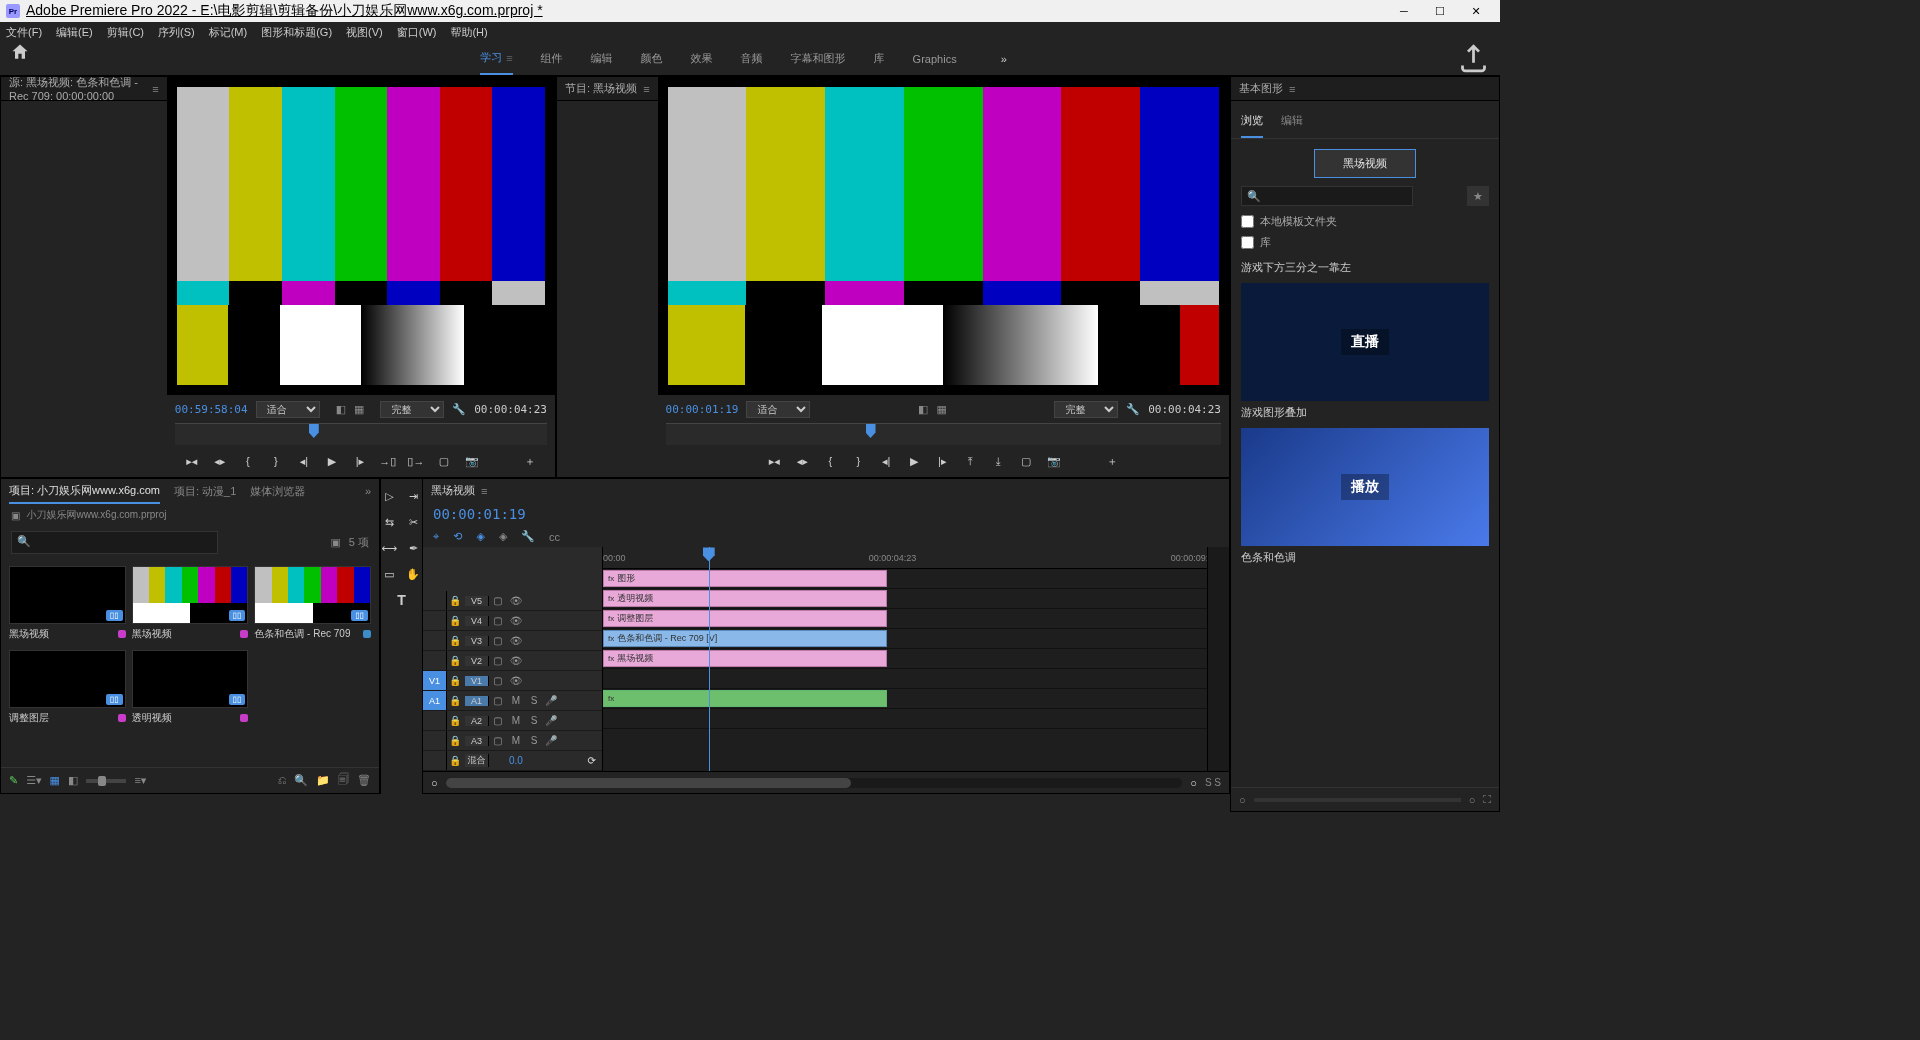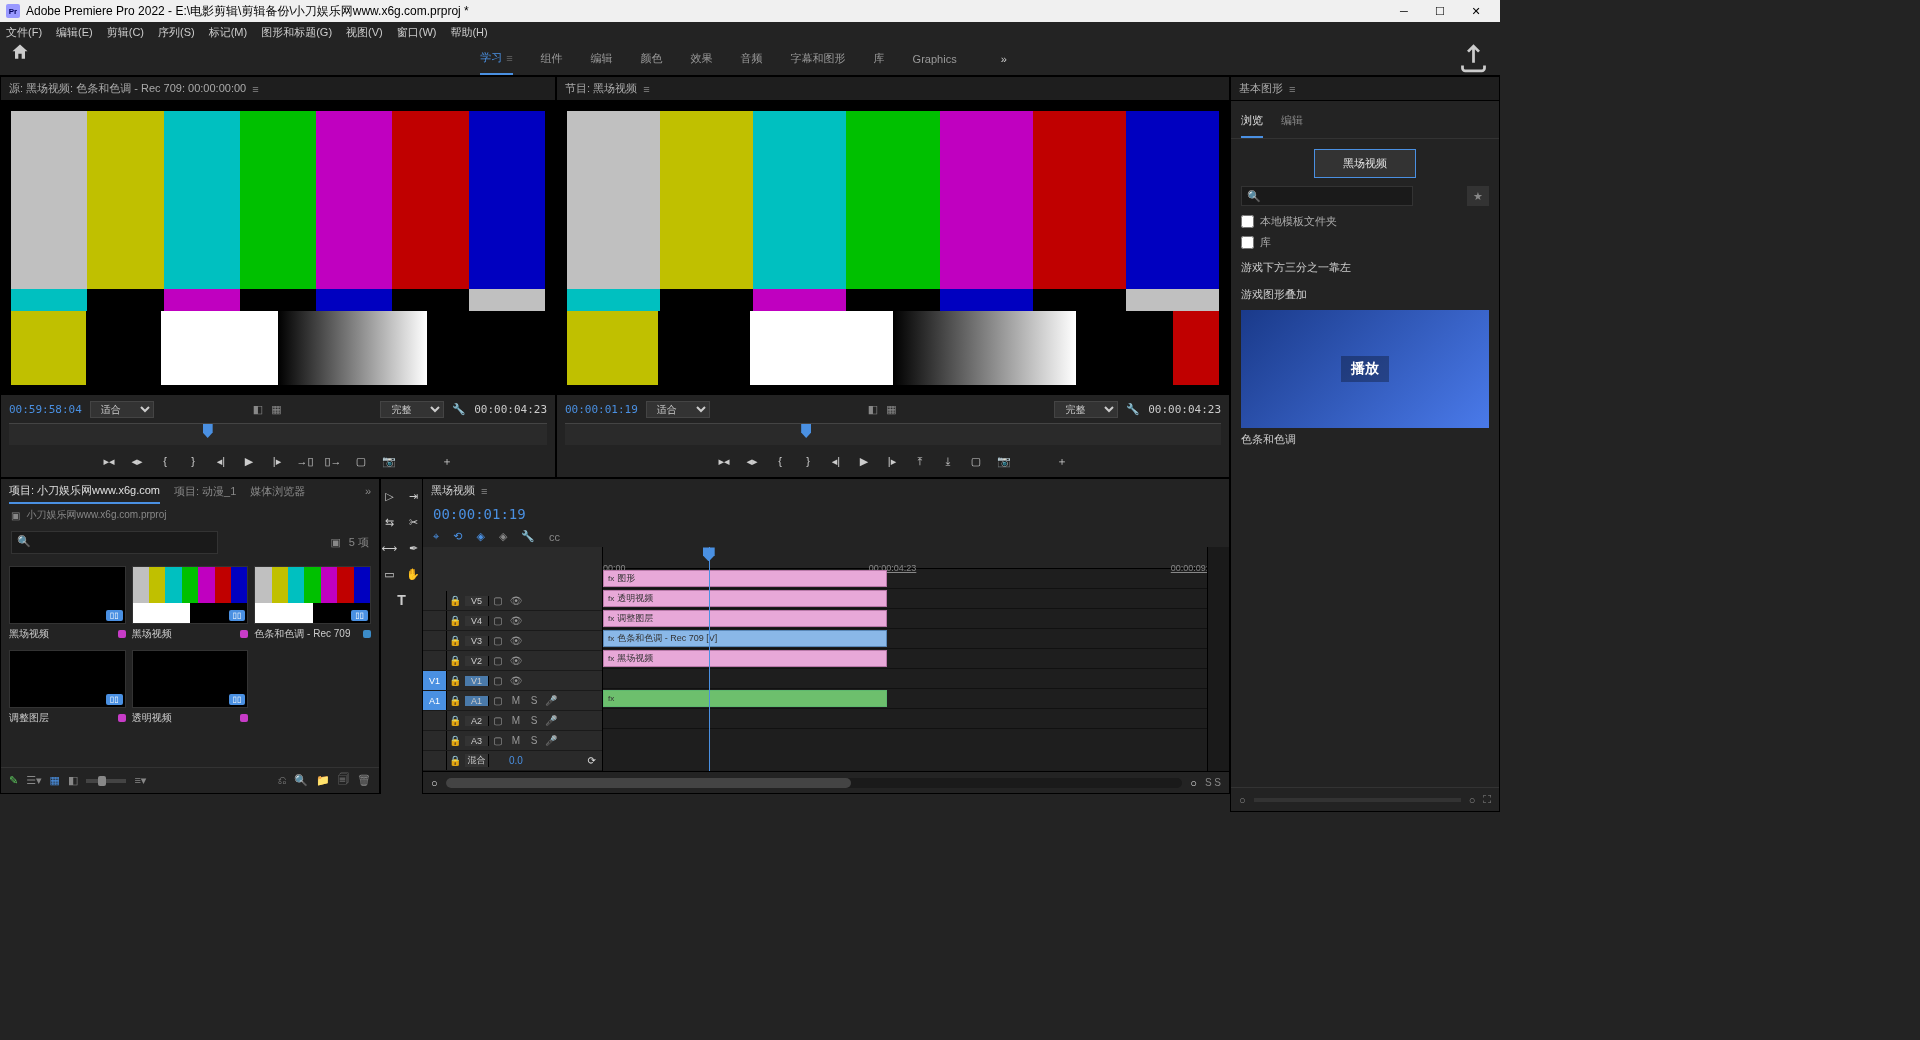--- a/index.html
+++ b/index.html
@@ -1,39 +1,39 @@
 <!DOCTYPE html>
 <html><head>
 <meta charset="utf-8">
 <style>
 * { margin: 0; padding: 0; box-sizing: border-box; font-family: "Microsoft YaHei", Arial, sans-serif; }
 body { background: #232323; color: #e0e0e0; font-size: 11px; overflow: hidden; width: 1500px; height: 812px; }
 
 
 .titlebar { height: 22px; background: #f0f0f0; color: #000; display: flex; align-items: center; padding: 0 6px; }
 .titlebar .pr-icon { width: 14px; height: 14px; background: #9999ff; border-radius: 2px; margin-right: 6px; display: flex; align-items: center; justify-content: center; font-size: 8px; color: #00005b; font-weight: bold; }
-.titlebar .title-text { flex: 1; font-size: 12px; }
+.titlebar .title-text { flex: 1; font-size: 14px; text-decoration: underline; }
 .titlebar .win-btn { width: 36px; height: 20px; display: flex; align-items: center; justify-content: center; cursor: pointer; }
 
 
 .menubar { height: 20px; background: #232323; display: flex; align-items: center; padding: 0 6px; gap: 14px; font-size: 11px; }
 .menubar span { cursor: pointer; color: #ccc; }
 
 
 .workspace-bar { height: 34px; background: #232323; border-bottom: 1px solid #000; display: flex; padding: 0 10px; }
 .home-icon { width: 20px; height: 20px; cursor: pointer; color: #ccc; margin-right: auto; }
 .ws-tabs { display: flex; gap: 28px; align-items: center; margin: 0 auto; }
 .ws-tab { color: #999; cursor: pointer; display: flex; align-items: center; gap: 4px; padding: 8px 0; }
 .ws-tab.active { color: #4a90e2; border-bottom: 2px solid #4a90e2; }
 .ws-more { color: #ccc; cursor: pointer; margin-left: 16px; }
 .ws-export { margin-left: auto; cursor: pointer; color: #ccc; }
 
 
 .main { display: flex; height: 402px; }
-.panel { background: #232323; border: 1px solid #000; display: flex; flex-direction: column; }
+.panel { background: #232323; border: 1px solid #000; display: flex; flex-direction: row; }
 .panel-header { height: 24px; background: #1e1e1e; display: flex; align-items: center; padding: 0 8px; font-size: 11px; color: #aaa; border-bottom: 1px solid #000; gap: 6px; }
 .panel-menu-icon { color: #888; cursor: pointer; }
 
 
 .monitor { flex: 1; display: flex; flex-direction: column; }
 .monitor-display { flex: 1; background: #000; display: flex; align-items: center; justify-content: center; padding: 10px; }
 .color-bars { width: 100%; height: 100%; display: flex; flex-direction: column; }
 .bars-top { height: 65%; display: flex; }
 .bars-top div { flex: 1; }
 .bars-mid { height: 8%; display: flex; }
@@ -107,21 +107,21 @@
 .tl-track-head { height: 20px; display: flex; align-items: center; border-bottom: 1px solid #1a1a1a; font-size: 10px; }
 .tl-src-patch { width: 24px; height: 100%; background: #3a5a7a; color: #fff; display: flex; align-items: center; justify-content: center; font-size: 9px; border-right: 1px solid #000; }
 .tl-src-patch.active { background: #4a90e2; }
 .tl-src-patch.empty { background: transparent; }
 .tl-lock { width: 18px; display: flex; align-items: center; justify-content: center; color: #888; cursor: pointer; }
 .tl-target { width: 24px; background: #333; display: flex; align-items: center; justify-content: center; color: #ccc; font-size: 9px; cursor: pointer; border-right: 1px solid #000; }
 .tl-target.active { background: #4a7aaa; }
 .tl-toggle { width: 18px; display: flex; align-items: center; justify-content: center; color: #999; cursor: pointer; }
 .tl-tracks { flex: 1; position: relative; background: #1e1e1e; overflow: hidden; }
 .tl-ruler { height: 22px; background: #232323; border-bottom: 1px solid #000; position: relative; font-size: 9px; color: #888; }
-.tl-ruler-mark { position: absolute; top: 16px; text-decoration: underline; }
+.tl-ruler-mark { position: absolute; top: 6px; }
 .tl-playhead-line { position: absolute; top: 0; bottom: 0; width: 1px; background: #4a90e2; z-index: 10; }
 .tl-playhead-head { position: absolute; top: 0; width: 12px; height: 14px; background: #4a90e2; clip-path: polygon(0 0,100% 0,100% 55%,50% 100%,0 55%); transform: translateX(-50%); }
 .tl-track-lane { height: 20px; border-bottom: 1px solid #111; position: relative; }
 .tl-track-lane.audio .clip { background: #6dbf6d; }
 .clip { position: absolute; top: 1px; bottom: 1px; background: #e8a8d8; border: 1px solid #b878a8; color: #333; font-size: 9px; padding: 1px 4px; overflow: hidden; white-space: nowrap; display: flex; align-items: center; gap: 3px; }
 .clip.video-blue { background: #8ab8e8; border-color: #5a88b8; }
 .clip.audio { background: #8ee89e; border-color: #5eb86e; }
 .clip .fx { font-size: 8px; }
 .tl-bottom-bar { height: 22px; border-top: 1px solid #000; display: flex; align-items: center; padding: 0 8px; gap: 8px; }
 .tl-scroll { flex: 1; height: 10px; background: #1a1a1a; border-radius: 5px; position: relative; }
@@ -607,20 +607,23 @@
         </label>
     <label class="eg-check">
           <input type="checkbox" style="">
           <span>库</span>
         </label>
     <div id="eg-templates">
           <div class="template-item">
             <div class="template-label">游戏下方三分之一靠左</div>
           </div>
           <div class="template-item">
+            <div class="template-thumb" style="background:#0a1a3a">
+              <span style="background:rgba(0,0,0,0.3);padding:4px 10px;font-weight:bold">直播</span>
+            </div>
             <div class="template-label">游戏图形叠加</div>
           </div>
           <div class="template-item">
             <div class="template-thumb" style="background:linear-gradient(135deg,#1a3a8a,#4a7aea)">
               <span style="background:rgba(0,0,0,0.3);padding:4px 10px;font-weight:bold">播放</span>
             </div>
             <div class="template-label">色条和色调</div>
           </div>
         </div>
   </div>

